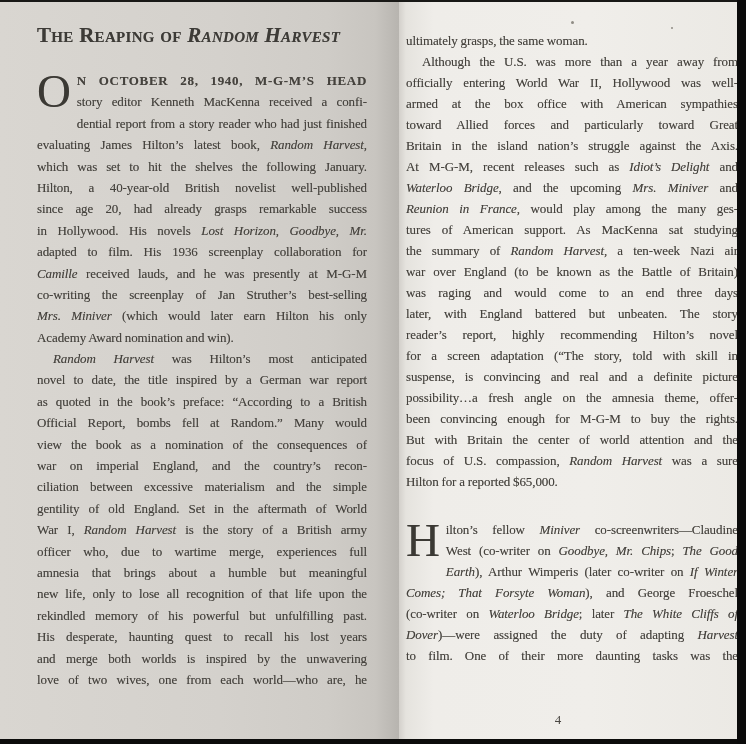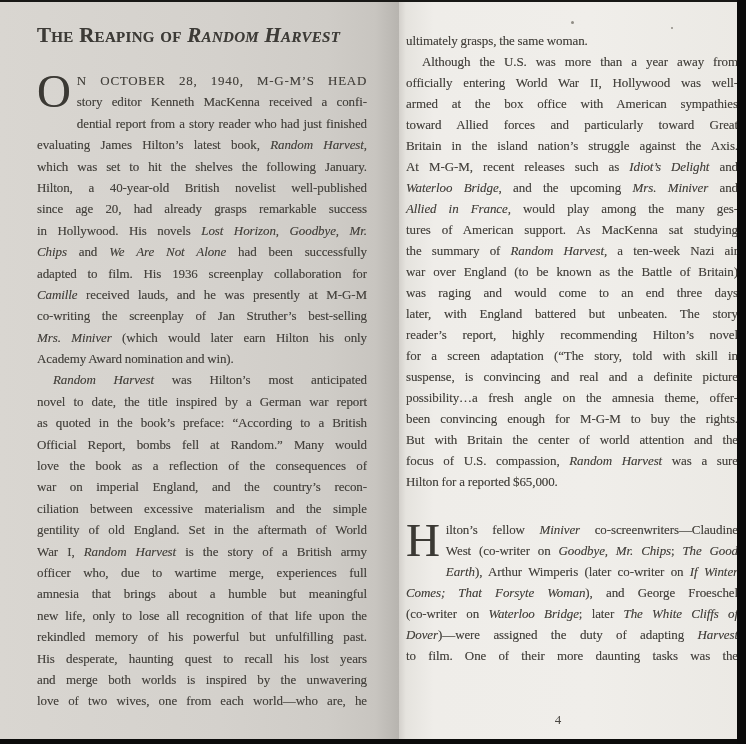--- a/index.html
+++ b/index.html
@@ -45,21 +45,21 @@
     -moz-text-align-last:justify;
     text-align-last:justify;
     overflow:visible;
   }
   .col-left  .line{height:21.4px;line-height:21.4px;}
   .col-right .line{height:21px;line-height:21px;}
   .line.end{text-align-last:left;}
   .line.ind{text-indent:16px;}
   .line.gap{margin-top:27px;}
   .it{font-style:italic;font-family:Liberation Serif, serif;}
-  .ld{font-weight:normal;letter-spacing:0.7px;}
+  .ld{font-weight:bold;letter-spacing:0.7px;}
   .dc{
     float:left;font-size:47px;line-height:43px;height:43px;
     margin:0 6px 0 0;color:#3b3934;
   }
   .pagenum{
     position:absolute;left:548px;top:712px;width:20px;
     text-align:center;font-size:13px;color:#4a4742;
   }
 </style>
 </head>
@@ -73,31 +73,30 @@
 
   <div class="col col-left">
       <div class="line"><span class="dc">O</span><span class="ld">N OCTOBER 28, 1940, M-G-M’S HEAD</span></div>
       <div class="line">story editor Kenneth MacKenna received a confi-</div>
       <div class="line">dential report from a story reader who had just finished</div>
       <div class="line">evaluating James Hilton’s latest book, <span class="it">Random Harvest</span>,</div>
       <div class="line">which was set to hit the shelves the following January.</div>
       <div class="line">Hilton, a 40-year-old British novelist well-published</div>
       <div class="line">since age 20, had already grasps remarkable success</div>
       <div class="line">in Hollywood. His novels <span class="it">Lost Horizon</span>, <span class="it">Goodbye, Mr.</span></div>
-      <div class="line"><span class="it">Chips</span> and <span class="it">We Are Not Alone</span> had been successfully</div>
       <div class="line">adapted to film. His 1936 screenplay collaboration for</div>
       <div class="line"><span class="it">Camille</span> received lauds, and he was presently at M-G-M</div>
       <div class="line">co-writing the screenplay of Jan Struther’s best-selling</div>
       <div class="line"><span class="it">Mrs. Miniver</span> (which would later earn Hilton his only</div>
       <div class="line end">Academy Award nomination and win).</div>
       <div class="line ind"><span class="it">Random Harvest</span> was Hilton’s most anticipated</div>
       <div class="line">novel to date, the title inspired by a German war report</div>
       <div class="line">as quoted in the book’s preface: “According to a British</div>
       <div class="line">Official Report, bombs fell at Random.” Many would</div>
-      <div class="line">love the book as a reflection of the consequences of</div>
+      <div class="line">view the book as a nomination of the consequences of</div>
       <div class="line">war on imperial England, and the country’s recon-</div>
       <div class="line">ciliation between excessive materialism and the simple</div>
       <div class="line">gentility of old England. Set in the aftermath of World</div>
       <div class="line">War I, <span class="it">Random Harvest</span> is the story of a British army</div>
       <div class="line">officer who, due to wartime merge, experiences full</div>
       <div class="line">amnesia that brings about a humble but meaningful</div>
       <div class="line">new life, only to lose all recognition of that life upon the</div>
       <div class="line">rekindled memory of his powerful but unfulfilling past.</div>
       <div class="line">His desperate, haunting quest to recall his lost years</div>
       <div class="line">and merge both worlds is inspired by the unwavering</div>
@@ -105,21 +104,21 @@
     </div>
   <div class="col col-right">
       <div class="line end">ultimately grasps, the same woman.</div>
       <div class="line ind">Although the U.S. was more than a year away from</div>
       <div class="line">officially entering World War II, Hollywood was well-</div>
       <div class="line">armed at the box office with American sympathies</div>
       <div class="line">toward Allied forces and particularly toward Great</div>
       <div class="line">Britain in the island nation’s struggle against the Axis.</div>
       <div class="line">At M-G-M, recent releases such as <span class="it">Idiot’s Delight</span> and</div>
       <div class="line"><span class="it">Waterloo Bridge</span>, and the upcoming <span class="it">Mrs. Miniver</span> and</div>
-      <div class="line"><span class="it">Allied in France</span>, would play among the many ges-</div>
+      <div class="line"><span class="it">Reunion in France</span>, would play among the many ges-</div>
       <div class="line">tures of American support. As MacKenna sat studying</div>
       <div class="line">the summary of <span class="it">Random Harvest</span>, a ten-week Nazi air</div>
       <div class="line">war over England (to be known as the Battle of Britain)</div>
       <div class="line">was raging and would come to an end three days</div>
       <div class="line">later, with England battered but unbeaten. The story</div>
       <div class="line">reader’s report, highly recommending Hilton’s novel</div>
       <div class="line">for a screen adaptation (“The story, told with skill in</div>
       <div class="line">suspense, is convincing and real and a definite picture</div>
       <div class="line">possibility…a fresh angle on the amnesia theme, offer-</div>
       <div class="line">been convincing enough for M-G-M to buy the rights.</div>

